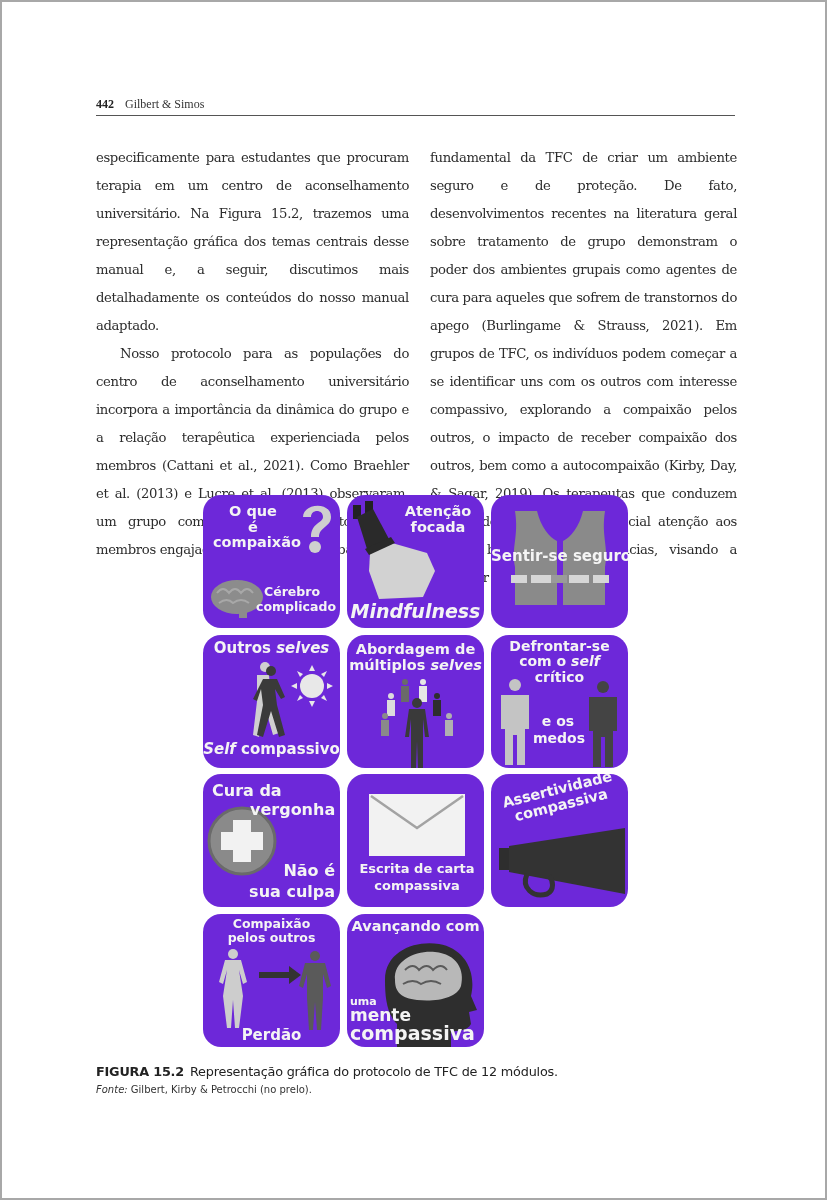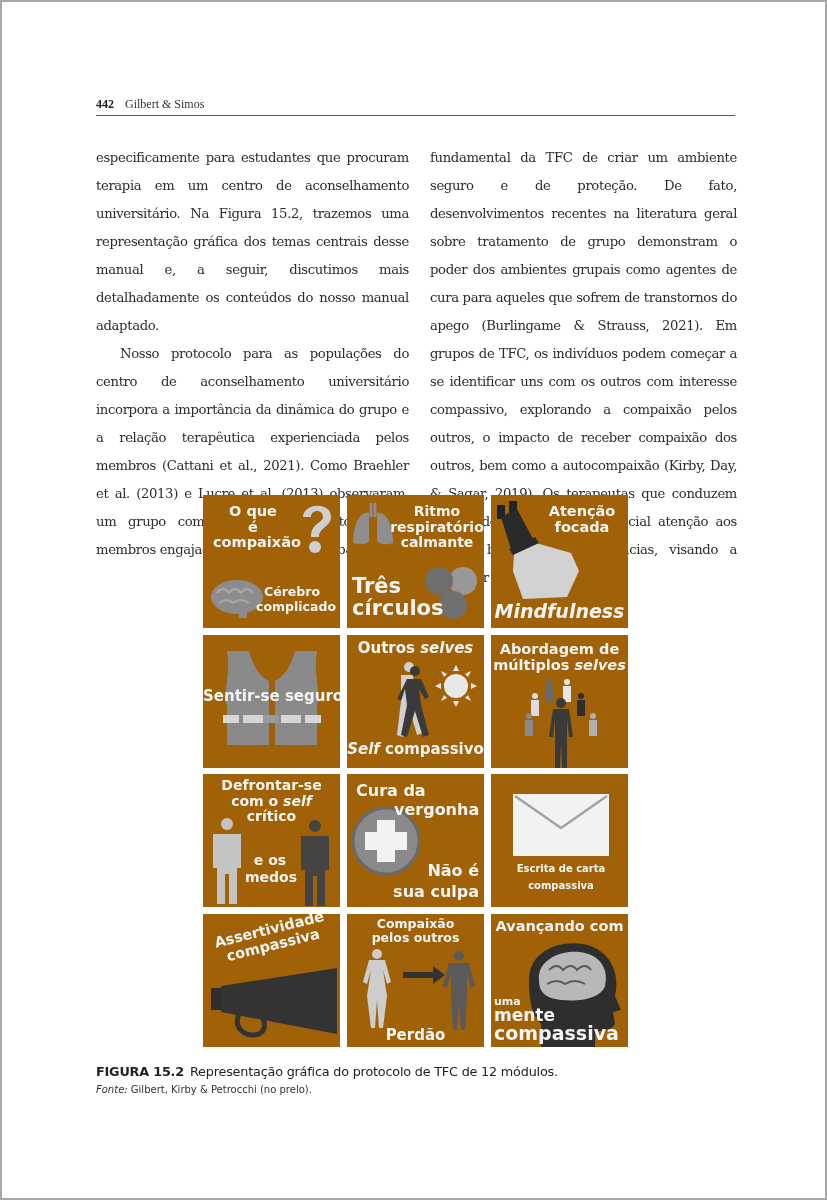--- a/index.html
+++ b/index.html
@@ -30,21 +30,21 @@
   .col p.indent { text-indent: 24px; }
   .col-left { left: 96px; }
   .col-right { left: 430px; width: 307px; }
 
   .figure {
     position: absolute; left: 203px; top: 495px; width: 425px; height: 553px;
     display: grid; grid-template-columns: repeat(3, 137px); grid-template-rows: repeat(4, 133px);
     column-gap: 7px; row-gap: 6.5px;
   }
   .tile {
-    position: relative; background: #a16207; border-radius: 0; overflow: hidden;
+    position: relative; background: #6d28d9; border-radius: 18px; overflow: hidden;
     font-family: "DejaVu Sans", sans-serif; color: #f4f4f4; font-weight: bold;
   }
   .tile .t { position: absolute; text-align: center; line-height: 1.0; white-space: nowrap; }
   .tile svg.ico { position: absolute; }
   .it { font-style: italic; }
 
   .caption {
     position: absolute; left: 96px; top: 1064px; width: 640px;
     font-family: "DejaVu Sans", sans-serif; font-size: 12.8px; color: #222;
     letter-spacing: -0.2px;
@@ -89,41 +89,20 @@
       <ellipse cx="28" cy="20" rx="26" ry="17" fill="#8c8c8c"></ellipse>
       <path d="M8 16 q6 -8 12 0 q6 -8 12 0 q6 -8 12 0 M10 26 q8 -6 14 0 q8 -6 16 0" stroke="#a8a8a8" stroke-width="2" fill="none"></path>
       <rect x="30" y="32" width="8" height="9" fill="#8c8c8c"></rect>
     </svg>
     <div class="t" style="right:4px;top:89px;font-size:12.5px;line-height:15px;text-align:right">
       <div style="margin-right:16px">Cérebro</div>
       <div>complicado</div>
     </div>
   </div>
 
-  <div class="tile">
-    <svg class="ico" style="left:4px;top:6px" width="44" height="46" viewBox="0 0 44 46">
-      <path d="M20 2 L20 16 M24 2 L24 16" stroke="#8e8e8e" stroke-width="3"></path>
-      <path d="M18 12 C6 10 2 30 2 42 C8 44 16 44 18 40 Z" fill="#8e8e8e"></path>
-      <path d="M26 12 C38 10 42 30 42 42 C36 44 28 44 26 40 Z" fill="#8e8e8e"></path>
-    </svg>
-    <div class="t" style="left:42px;top:9px;width:96px;font-size:14px;line-height:15.5px">
-      <div>Ritmo</div>
-      <div>respiratório</div>
-      <div>calmante</div>
-    </div>
-    <svg class="ico" style="left:72px;top:70px" width="62" height="62" viewBox="0 0 62 62">
-      <circle cx="44" cy="16" r="14" fill="#989898"></circle>
-      <circle cx="20" cy="16" r="14" fill="#6e6e6e"></circle>
-      <circle cx="34" cy="40" r="14" fill="#707070"></circle>
-    </svg>
-    <div class="t" style="left:5px;top:80px;font-size:21px;line-height:22px;text-align:left">
-      <div>Três</div>
-      <div>círculos</div>
-    </div>
-  </div>
 
   <div class="tile">
     <svg class="ico" style="left:4px;top:6px" width="92" height="100" viewBox="0 0 92 100">
       <path d="M20 36 L76 52 L84 70 L72 96 L28 98 L18 70 Z" fill="#d2d2d2"></path>
       <rect x="2" y="4" width="8" height="14" fill="#222"></rect>
       <rect x="14" y="0" width="8" height="12" fill="#222"></rect>
       <path d="M6 16 L22 8 L38 38 L16 48 Z" fill="#2a2a2a"></path>
       <path d="M14 48 L40 36 L44 42 L18 54 Z" fill="#2a2a2a"></path>
     </svg>
     <div class="t" style="left:46px;top:9px;width:90px;font-size:14.5px;line-height:15.5px">
@@ -248,21 +227,21 @@
       <div>Não é</div>
       <div>sua culpa</div>
     </div>
   </div>
 
   <div class="tile">
     <svg class="ico" style="left:22px;top:20px" width="96" height="62" viewBox="0 0 96 62">
       <rect x="0" y="0" width="96" height="62" fill="#f2f2f2"></rect>
       <path d="M2 2 L48 34 L94 2" stroke="#a3a3a3" stroke-width="2.5" fill="none"></path>
     </svg>
-    <div class="t" style="left:0;width:140px;top:86px;font-size:10px;line-height:17px">
+    <div class="t" style="left:0;width:140px;top:86px;font-size:13px;line-height:17px">
       <div>Escrita de carta</div>
       <div>compassiva</div>
     </div>
   </div>
 
   <div class="tile">
     <svg class="ico" style="left:8px;top:54px" width="126" height="74" viewBox="0 0 126 74">
       <rect x="0" y="20" width="10" height="22" fill="#2e2e2e"></rect>
       <path d="M10 18 L126 0 L126 66 L10 44 Z" fill="#333"></path>
       <path d="M28 46 C22 60 34 70 48 66 C56 62 54 52 50 48" stroke="#333" stroke-width="5" fill="none"></path>

